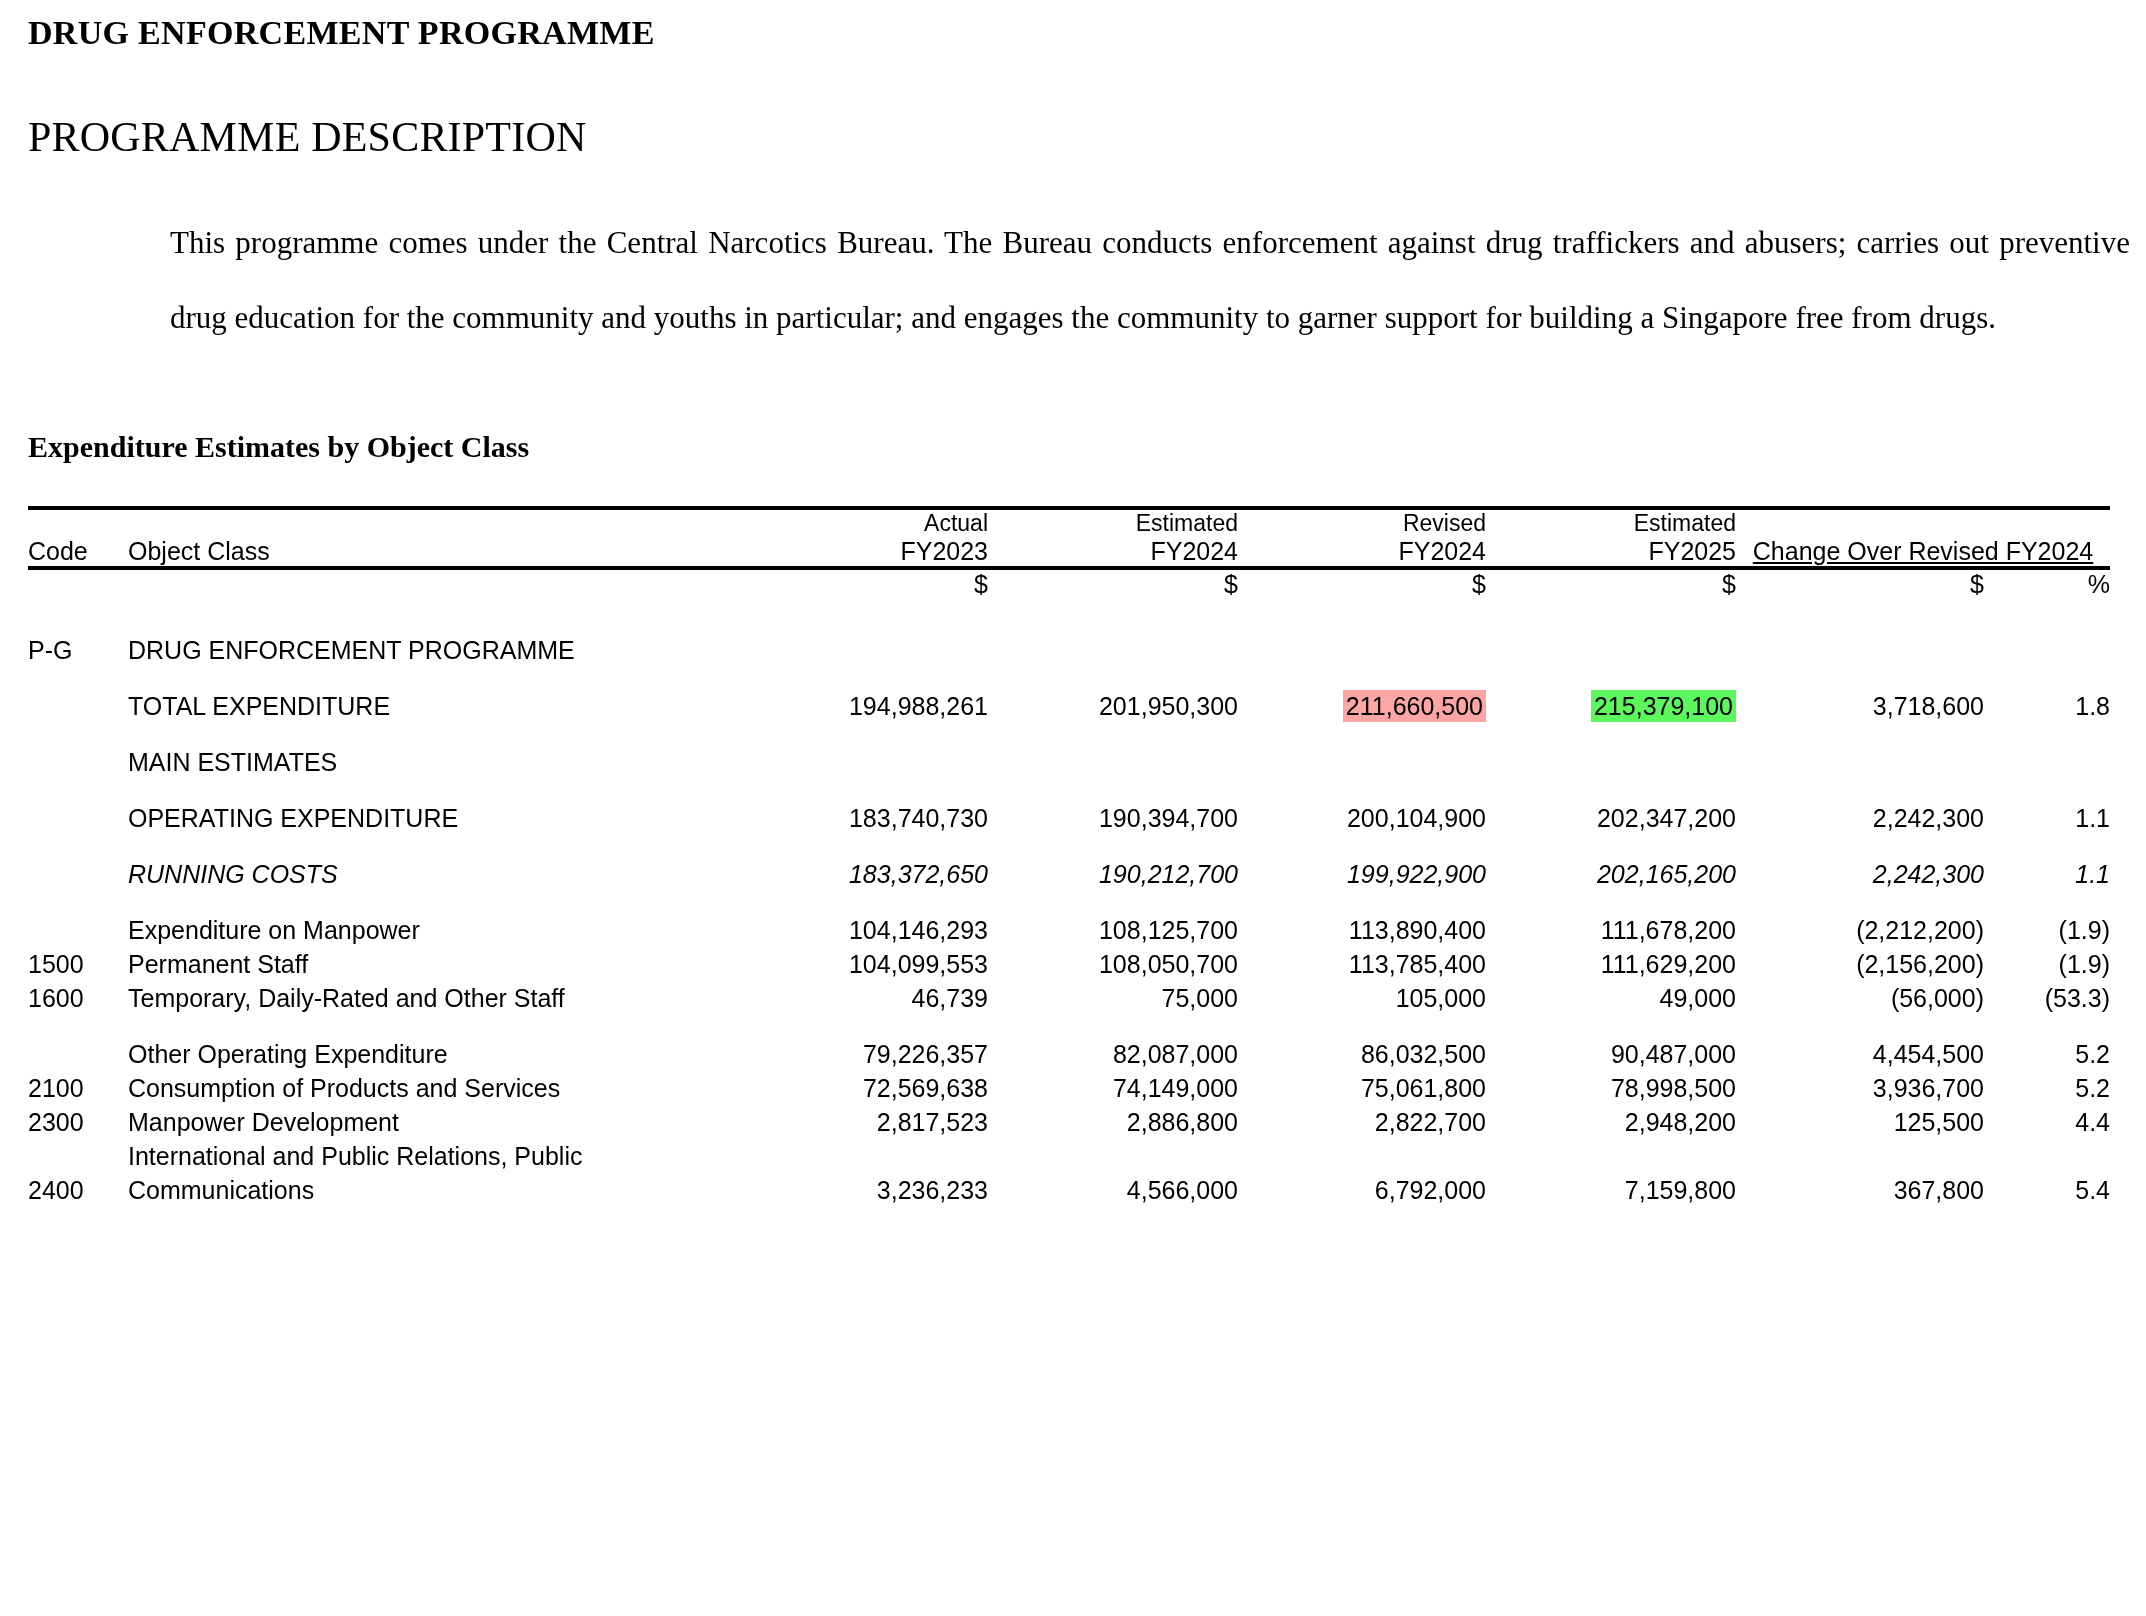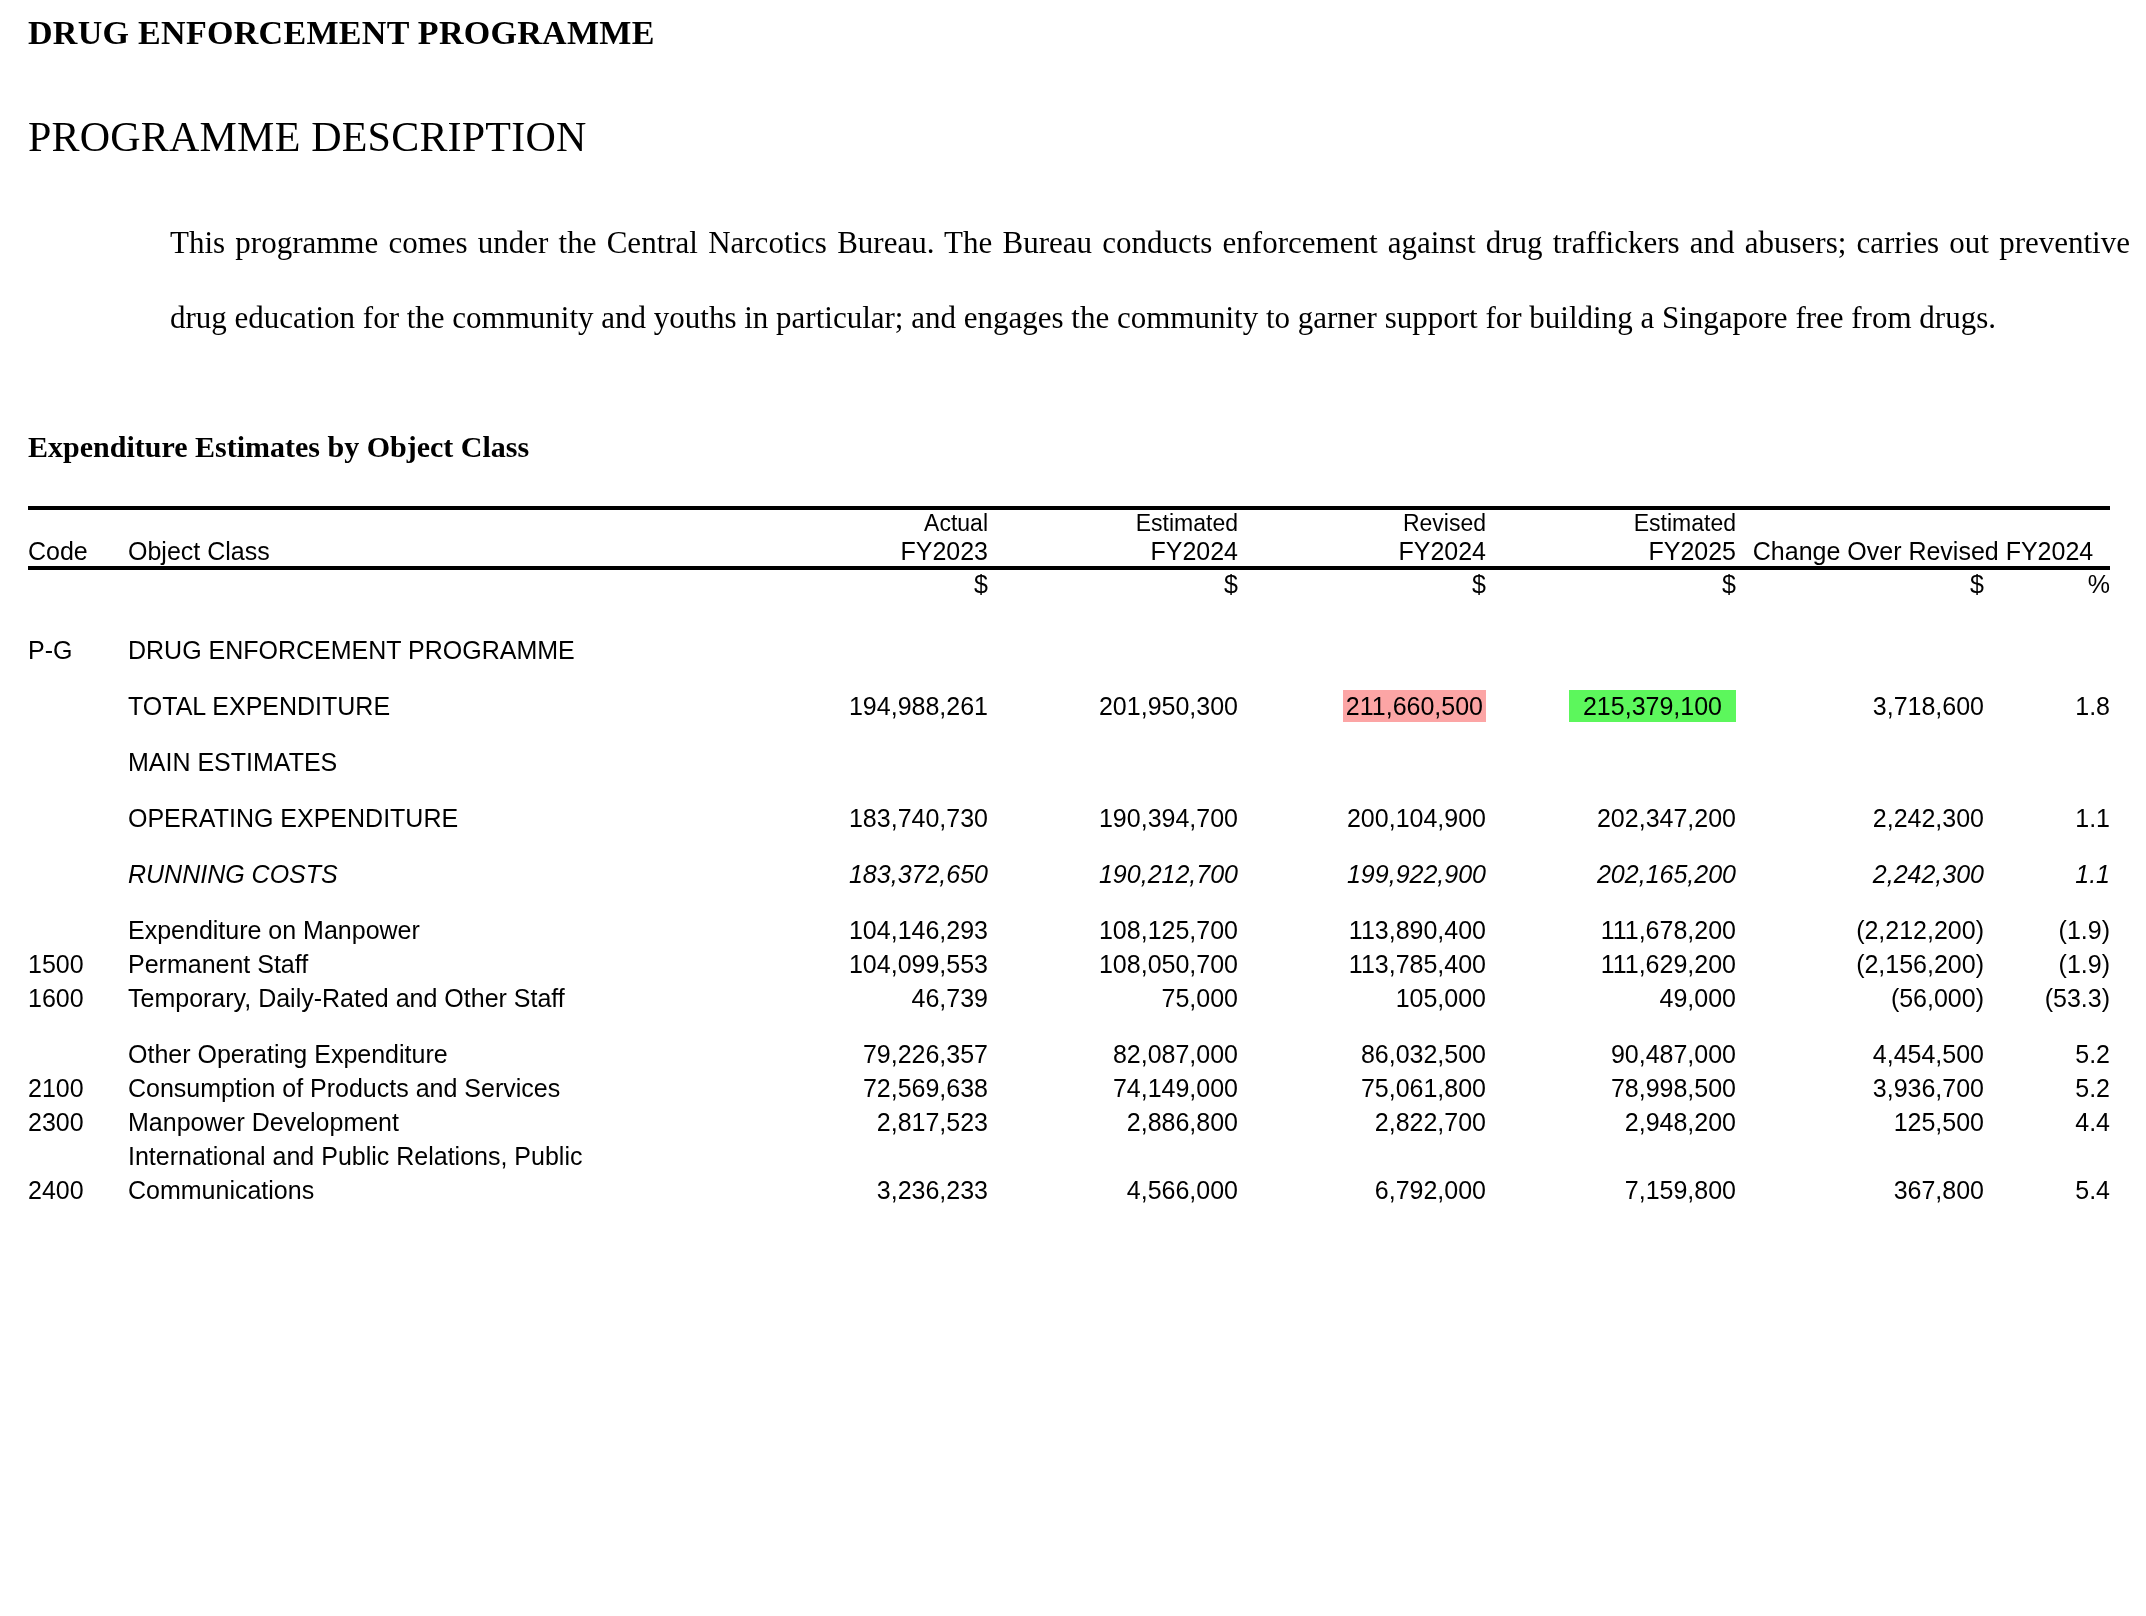--- a/index.html
+++ b/index.html
@@ -104,20 +104,21 @@
   }
   .hdr-main td {
     padding-top: 17px;
     padding-bottom: 12px;
     text-align: right;
     font-size: 25px;
   }
   .hdr-main td.left, .hdr-sub td.left { text-align: left; }
   .hdr-change {
     text-align: center !important;
+    text-decoration: underline;
   }
   .unit-row td {
     padding-top: 12px;
     padding-bottom: 8px;
     text-align: right;
     font-size: 25px;
   }
 
   td.num { text-align: right; }
   td.lbl { text-align: left; }
@@ -135,21 +136,21 @@
   .italic td { font-style: italic; }
 
   .hl-yellow {
     background: #fca5a5;
     padding: 2px 3px;
     display: inline-block;
     line-height: 28px;
   }
   .hl-green {
     background: #5cf75c;
-    padding: 2px 14px;
+    padding: 2px 3px;
     display: inline-block;
     line-height: 28px;
   }
 </style>
 </head>
 <body>
 
 <div class="page">
 
   <div class="doc-title">DRUG ENFORCEMENT PROGRAMME</div>

